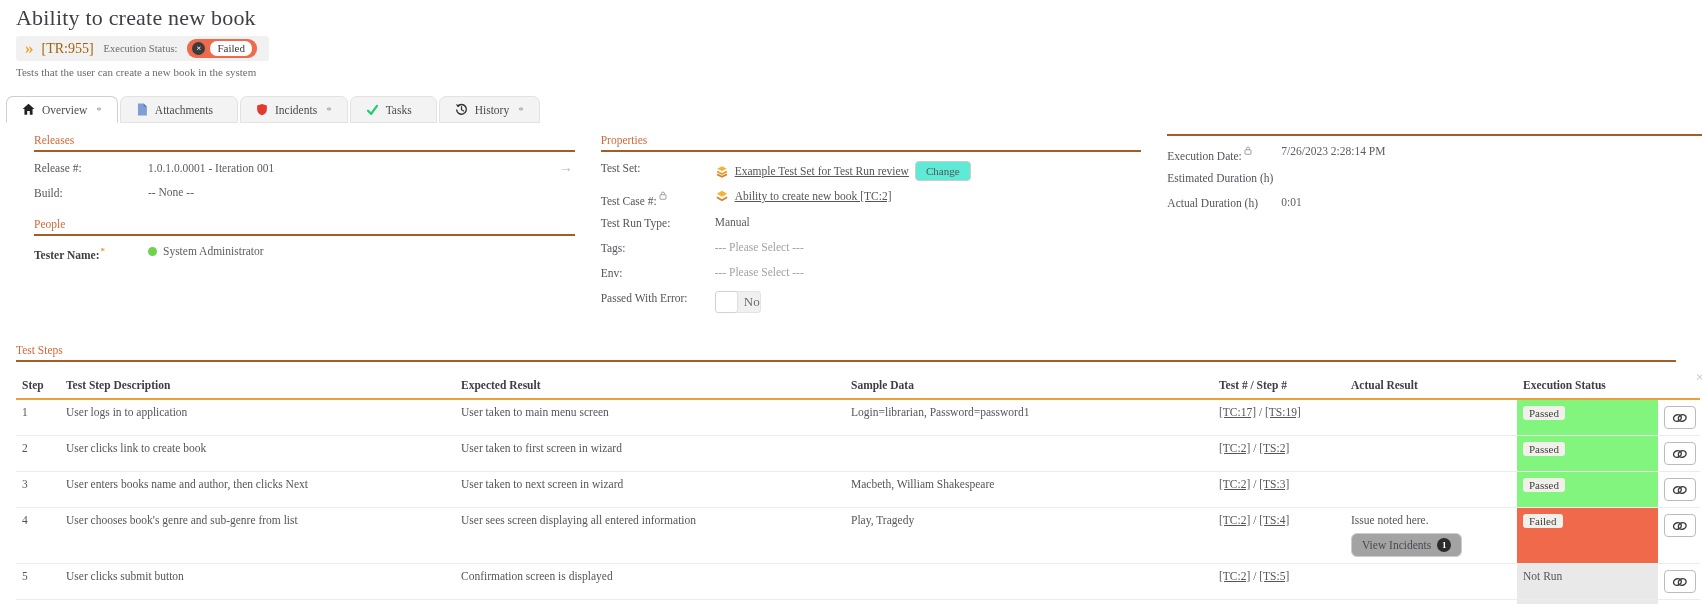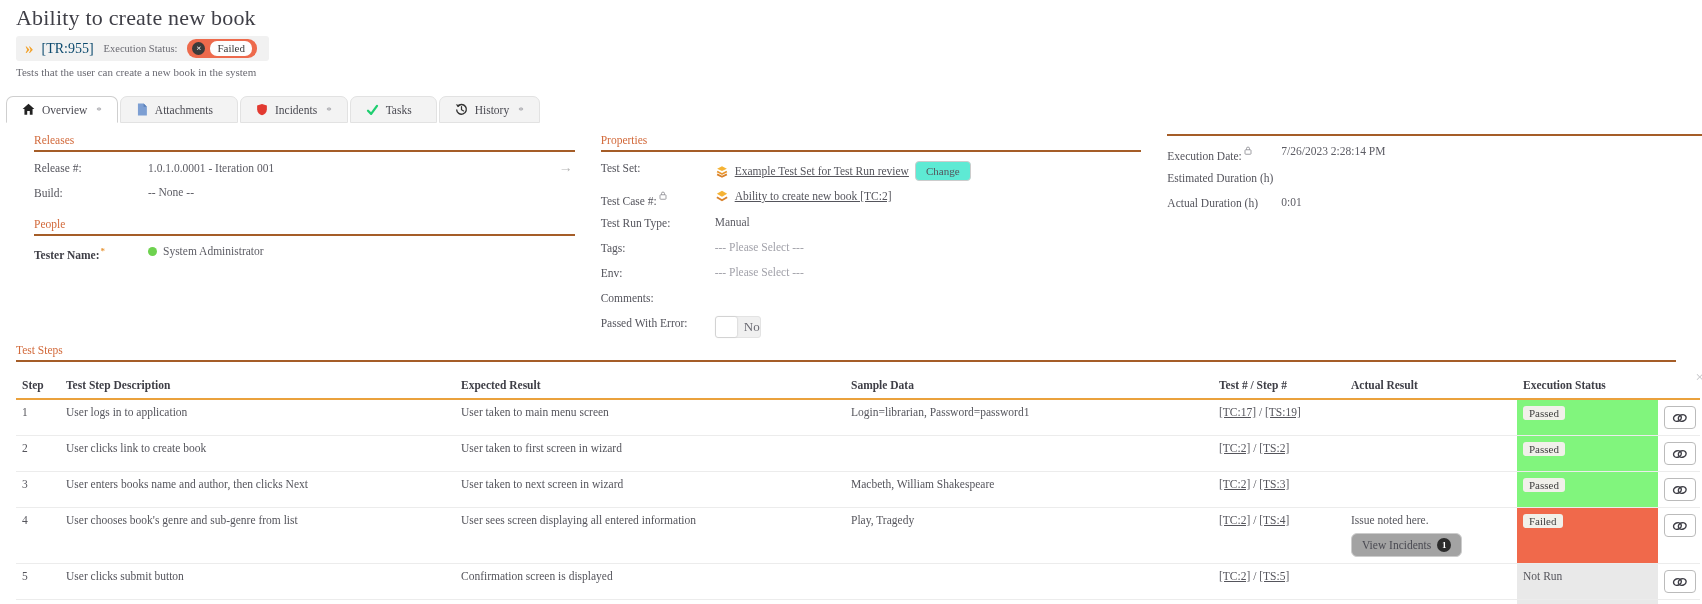--- a/index.html
+++ b/index.html
@@ -6,21 +6,21 @@
   html,body { background:#fff; }
   .page {
     position:relative; width:1702px; height:604px; background:#fff;
     font-family:Liberation Serif, serif; color:#55555c; overflow:hidden;
   }
   
   .page-title { position:absolute; left:16px; top:5px; font-size:22px; font-weight:400; color:#3f3f47; letter-spacing:.2px; }
   .statusbar { position:absolute; left:16px; top:36px; height:25px; background:#f1f1f1; border-radius:3px;
                display:flex; align-items:center; padding:0 12px 0 9px; gap:10px; }
   .chevrons { color:#f2a22b; font-size:17px; font-weight:bold; line-height:1; letter-spacing:-2px; }
-  .tr-token { font-size:14px; color:#0c4a6e; }
+  .tr-token { font-size:14px; color:#a16207; }
   .exec-label { font-size:10.5px; color:#6b6b73; }
   .failed-badge { display:inline-flex; align-items:center; gap:5px; background:#ed6a4c; border-radius:9px; padding:2px 5px 2px 5px; }
   .x-circle { width:13px; height:13px; border-radius:50%; background:#3b3b3b; color:#fff; font-size:9px; line-height:13px; text-align:center; display:inline-block; font-weight:bold; }
   .failed-pill { background:#fdfdfd; border-radius:7px; padding:0 7px; font-size:11px; color:#3a3a3a; line-height:15px; }
   .page-desc { position:absolute; left:16px; top:66px; font-size:11px; color:#6a6a72; }
   
   .tabs { position:absolute; left:6px; top:96px; display:flex; align-items:flex-end; }
   .tab { display:flex; align-items:center; gap:7px; padding:12px 15px; margin-right:2px;
          background:#f3f3f3; border:1px solid #e2e2e2; border-radius:7px 7px 0 0;
          font-size:11.5px; color:#4a4a52; cursor:pointer; height:27px; }
@@ -188,24 +188,20 @@
         <span class="flabel">Test Run Type:</span>
         <span class="fvalue">Manual</span>
       </div>
       <div class="frow">
         <span class="flabel">Tags:</span>
         <span class="fvalue muted">--- Please Select ---</span>
       </div>
       <div class="frow" style="margin-top:3px;">
         <span class="flabel">Env:</span>
         <span class="fvalue muted">--- Please Select ---</span>
-      </div>
-      <div class="frow">
-        <span class="flabel">Comments:</span>
-        <span class="fvalue"></span>
       </div>
       <div class="frow">
         <span class="flabel">Passed With Error:</span>
         <span class="fvalue">
           <span class="toggle">
             <span class="knob"></span>
             <span class="tlabel">No</span>
           </span>
         </span>
       </div>

